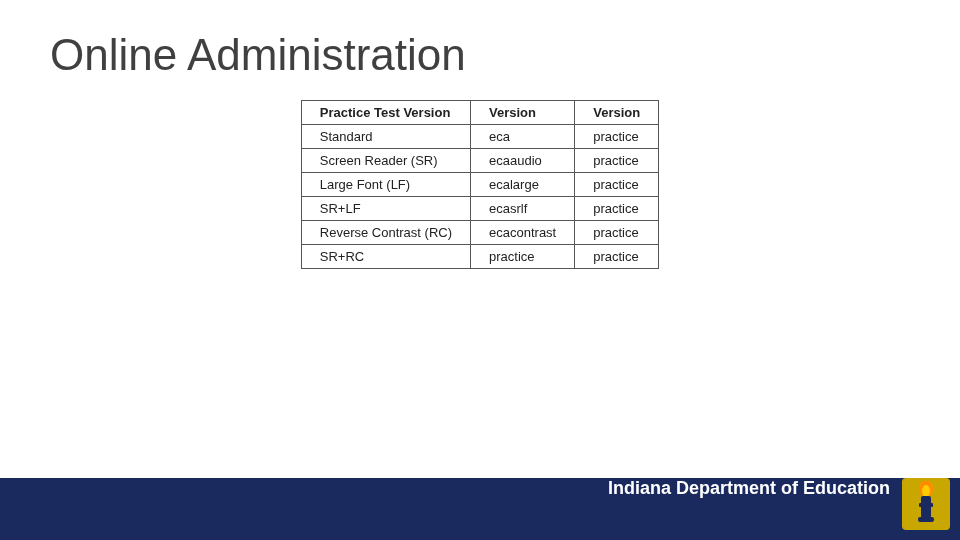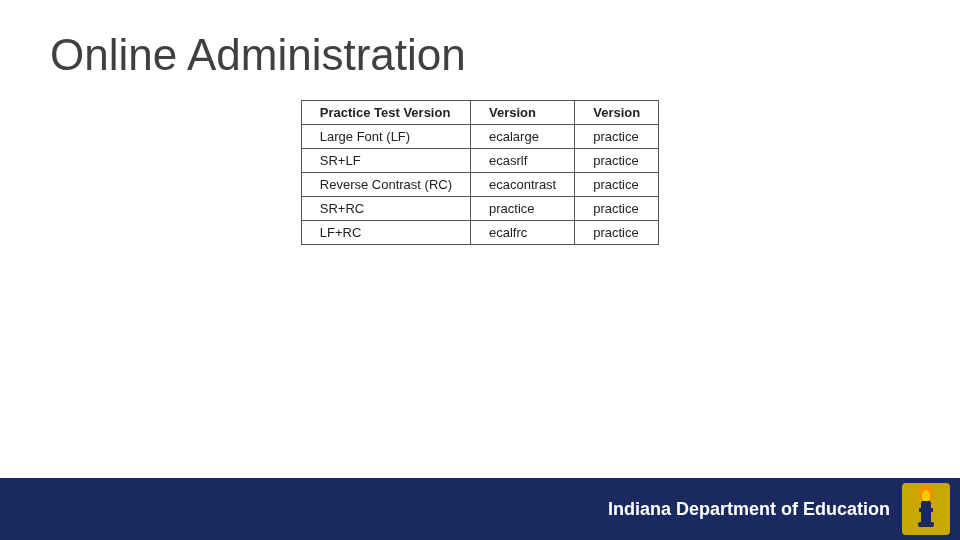--- a/index.html
+++ b/index.html
@@ -53,21 +53,20 @@
     }
 
     .footer-bar {
       position: absolute;
       bottom: 0;
       left: 0;
       width: 960px;
       height: 62px;
       background: #1a2a5e;
       display: flex;
-      align-items: center;
       justify-content: flex-end;
       padding-right: 10px;
     }
 
     .footer-text {
       color: #ffffff;
       font-size: 18px;
       font-weight: bold;
       margin-right: 12px;
     }
@@ -96,43 +95,48 @@
   <div class="table-wrapper">
     <table>
       <thead>
         <tr>
           <td>Practice Test Version</td>
           <td>Version</td>
           <td>Version</td>
         </tr>
       </thead>
       <tbody id="table-body">
+      <tr>
+            <td>Standard</td>
+            <td>eca</td>
+            <td>practice</td>
+          </tr>
+          <tr>
+            <td>Screen Reader (SR)</td>
+            <td>ecaaudio</td>
+            <td>practice</td>
+          </tr>
           <tr>
             <td>Large Font (LF)</td>
             <td>ecalarge</td>
             <td>practice</td>
           </tr>
           <tr>
             <td>SR+LF</td>
             <td>ecasrlf</td>
             <td>practice</td>
           </tr>
           <tr>
             <td>Reverse Contrast (RC)</td>
             <td>ecacontrast</td>
             <td>practice</td>
           </tr>
           <tr>
             <td>SR+RC</td>
             <td>practice</td>
-            <td>practice</td>
-          </tr>
-          <tr>
-            <td>LF+RC</td>
-            <td>ecalfrc</td>
             <td>practice</td>
           </tr>
         </tbody>
     </table>
   </div>
 </div>
 
 <div class="footer-bar">
   <span class="footer-text">Indiana Department of Education</span>
   <div class="torch-icon">

